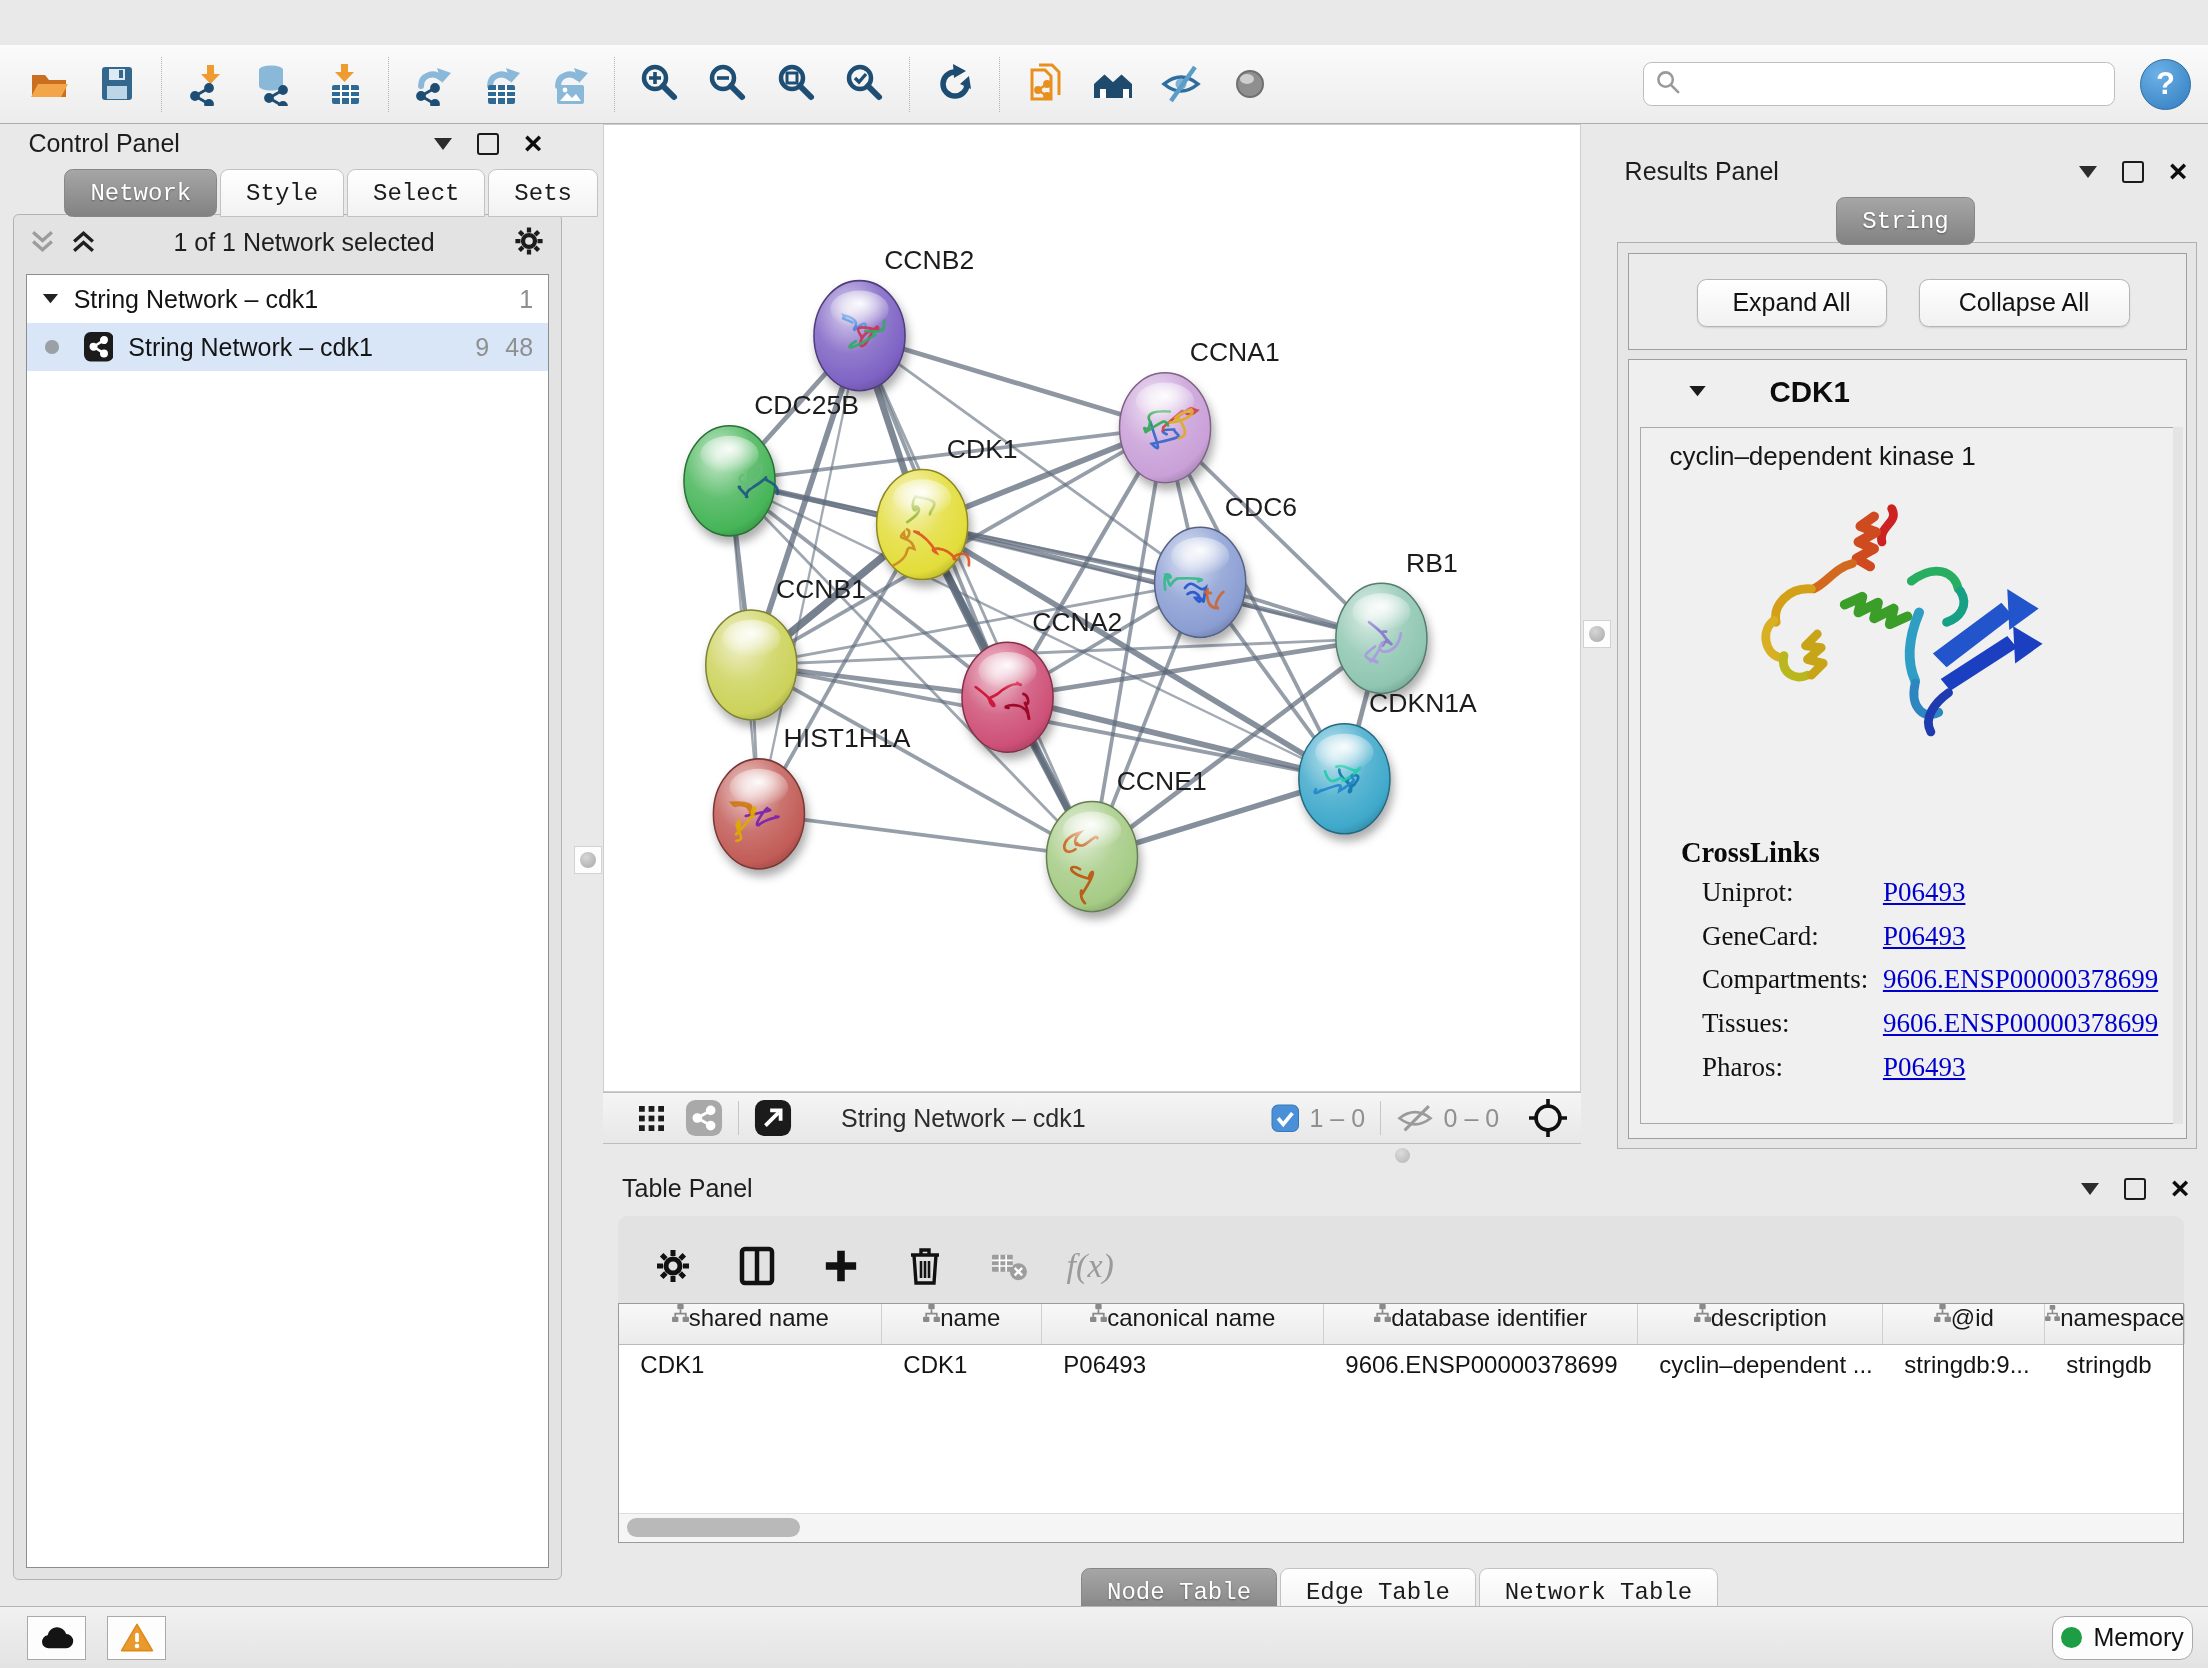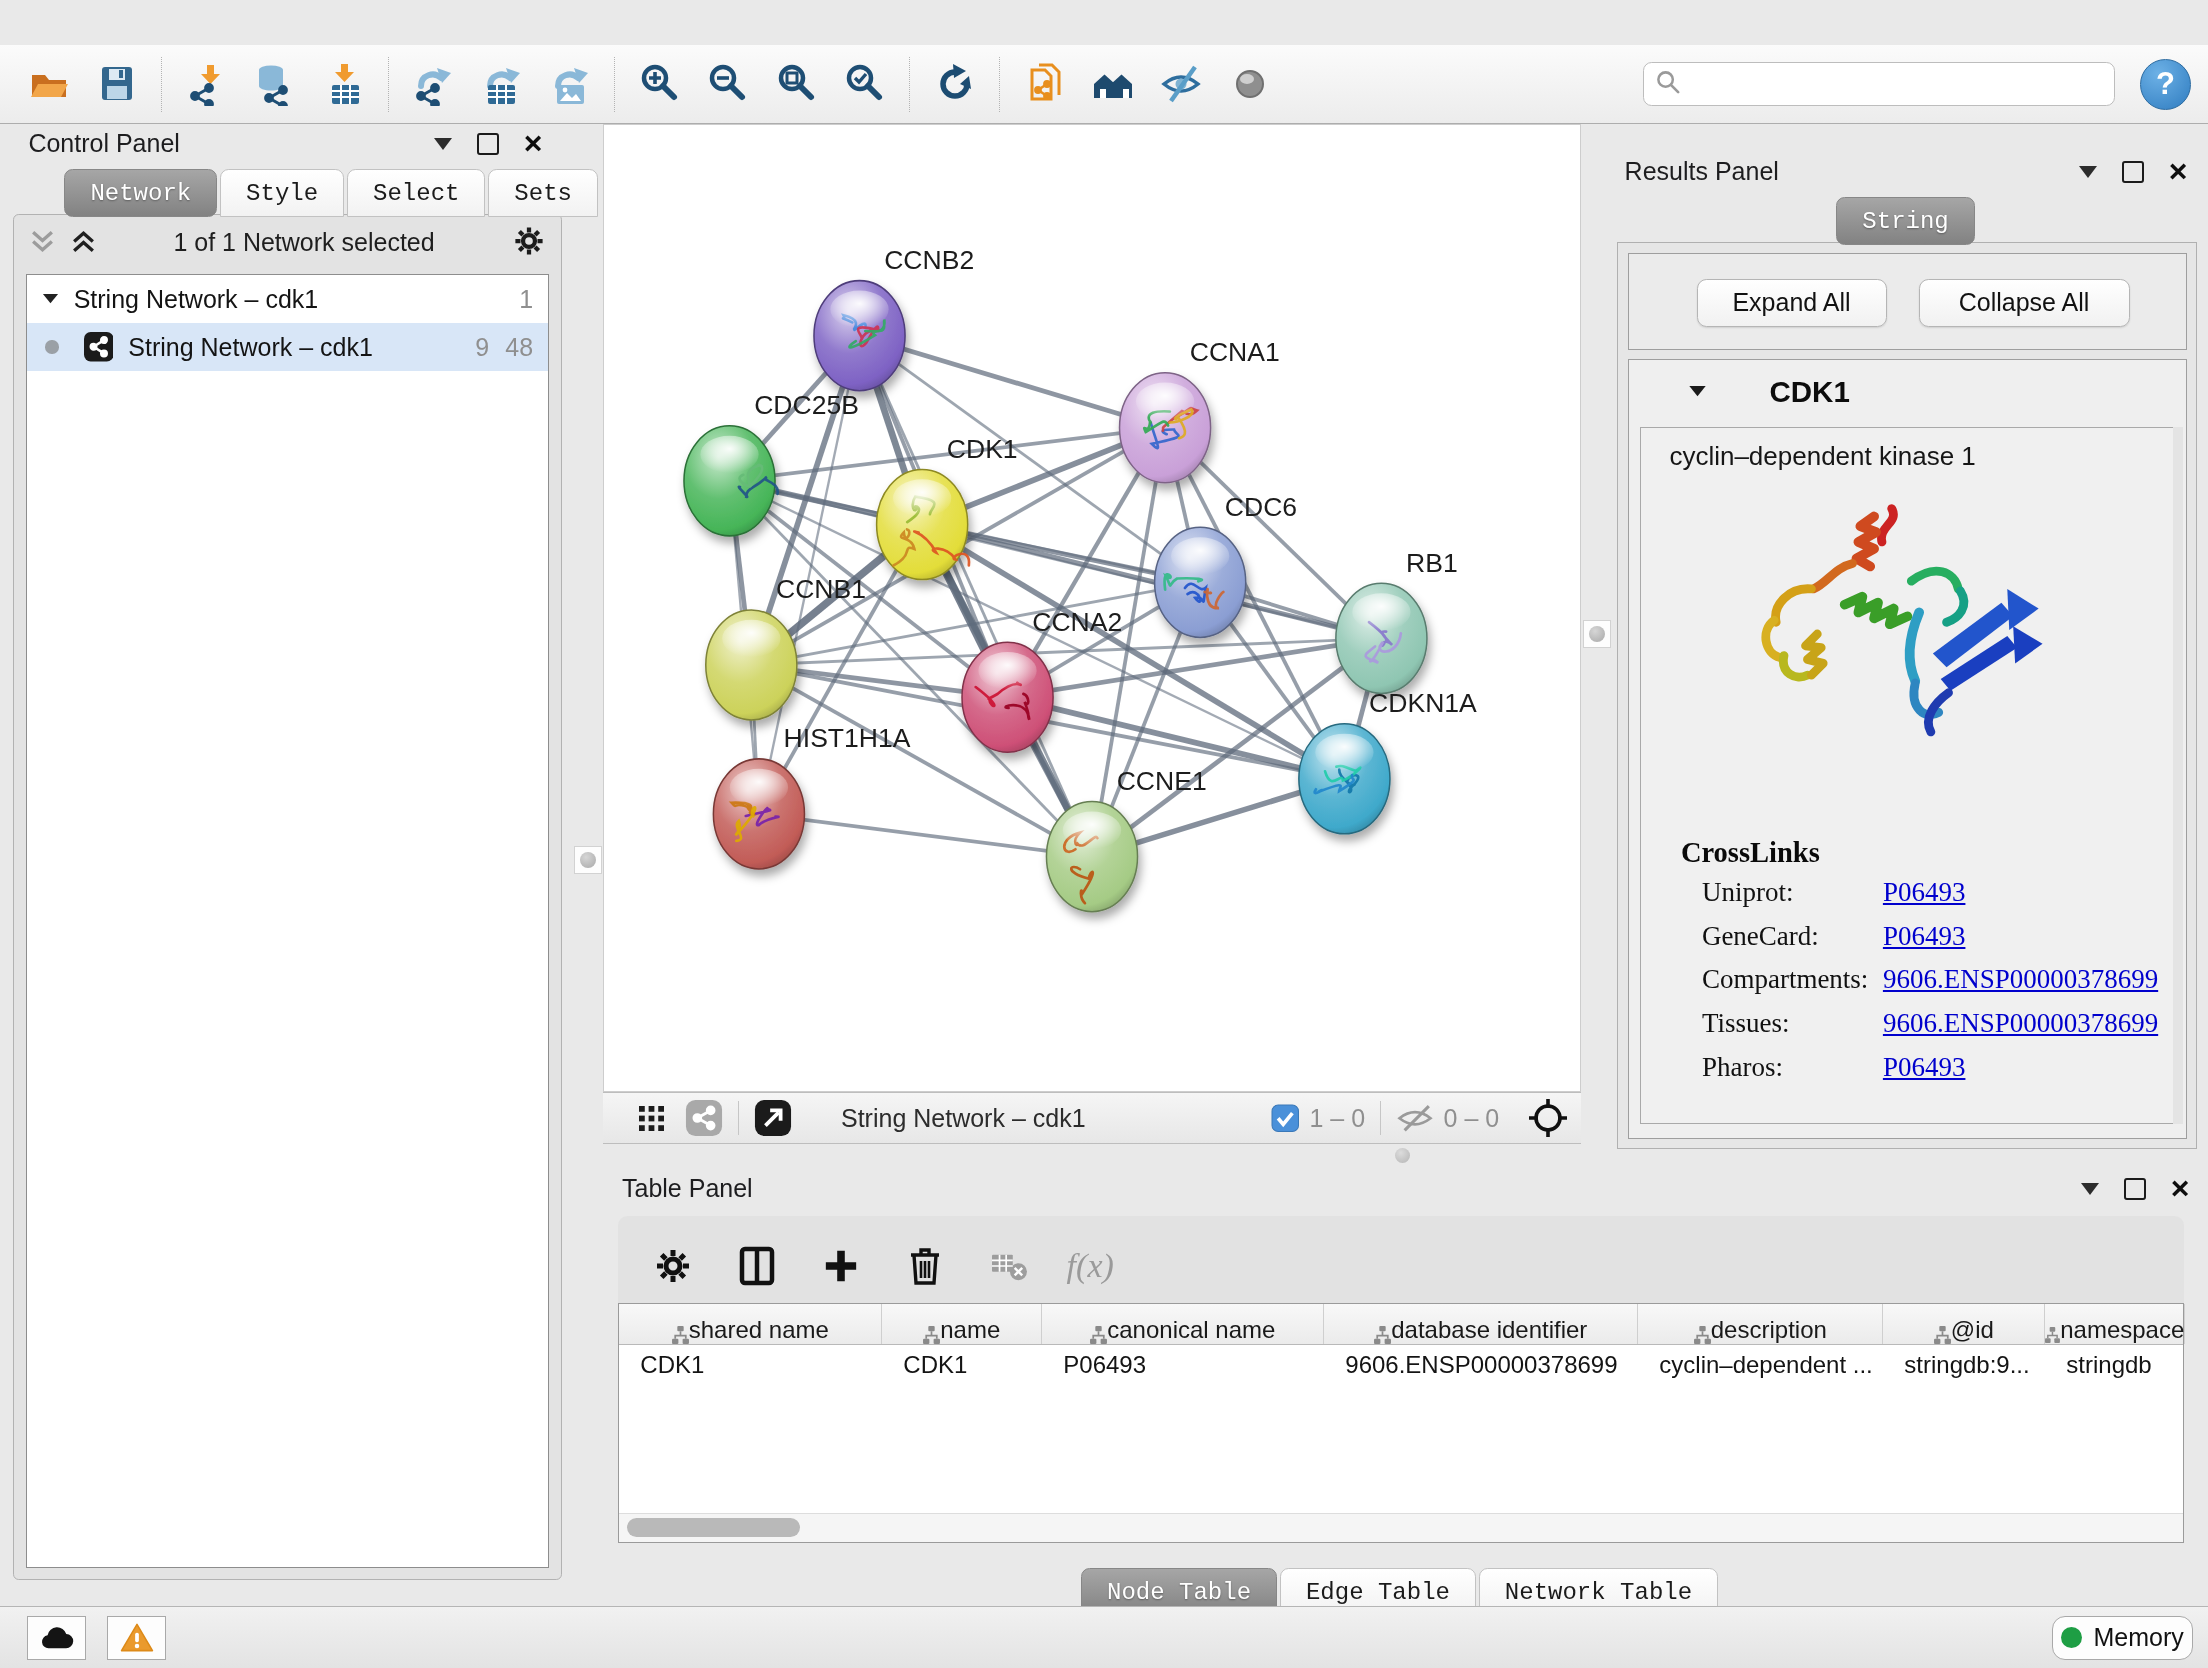--- a/index.html
+++ b/index.html
@@ -71,21 +71,21 @@
   .cl-link{position:absolute;left:242px;font-family:"Liberation Serif",serif;font-size:27px;color:#0000cd;text-decoration:underline;white-space:nowrap;}
   #rp-scroll{position:absolute;right:2.9px;top:67px;bottom:13.3px;width:9.5px;background:#e4e4e4;border-left:1px solid #cicfcf;}
 
   
   #table-panel{position:absolute;left:605px;top:1172px;width:1592px;height:436px;}
   #tp-toolbar{position:absolute;left:13.3px;right:13.3px;top:44px;height:99px;background:#e2e2e2;border-radius:9.5px;display:flex;align-items:center;gap:42px;padding-left:34px;box-sizing:border-box;}
   #tp-toolbar .tpbtn{width:42px;height:42px;display:flex;align-items:center;justify-content:center;background:none;border:none;padding:0;}
   #fx-label{font-family:"Liberation Serif",serif;font-style:italic;font-size:34px;color:#9a9a9a;margin-left:-5.7px;}
   #tp-table{position:absolute;left:13.3px;right:13.3px;top:131px;height:240px;background:#fff;border:1.9px solid #9a9a9a;box-sizing:border-box;}
   #tp-head{display:flex;height:40px;background:linear-gradient(#f8f8f8,#ebebeb);border-bottom:1.4px solid #b9b9b9;}
-  .th{display:flex;align-items:flex-end;justify-content:center;gap:0;font-size:24px;color:#191919;border-right:1.4px solid #cfcfcf;box-sizing:border-box;overflow:hidden;white-space:nowrap;}
+  .th{display:flex;align-items:flex-start;justify-content:center;gap:0;font-size:24px;color:#191919;border-right:1.4px solid #cfcfcf;box-sizing:border-box;overflow:hidden;white-space:nowrap;}
   .tr{display:flex;height:40px;}
   .td{font-size:24px;color:#141414;padding-left:21px;display:flex;align-items:center;box-sizing:border-box;overflow:hidden;white-space:nowrap;}
   #tp-hscroll{position:absolute;left:0;right:0;bottom:0;height:28.5px;background:#f5f5f5;border-top:1px solid #ddd;}
   #tp-thumb{position:absolute;left:7.6px;top:4.8px;width:173px;height:19px;border-radius:9.5px;background:#b9b9b9;}
   #tp-tabs{position:absolute;left:0;right:0;top:396px;display:flex;justify-content:center;}
 
   
   #footer{position:absolute;left:0;bottom:0;width:2208px;height:61px;background:linear-gradient(#f1f1f1,#e3e3e3);border-top:1.4px solid #b5b5b5;}
   .foot-btn{position:absolute;top:8.6px;height:44px;background:#fdfdfd;border:1.9px solid #a9a9a9;display:flex;align-items:center;justify-content:center;box-sizing:border-box;}
   #memory-btn{right:15px;width:141px;border-radius:13px;gap:11.4px;font-size:25px;color:#111;}

